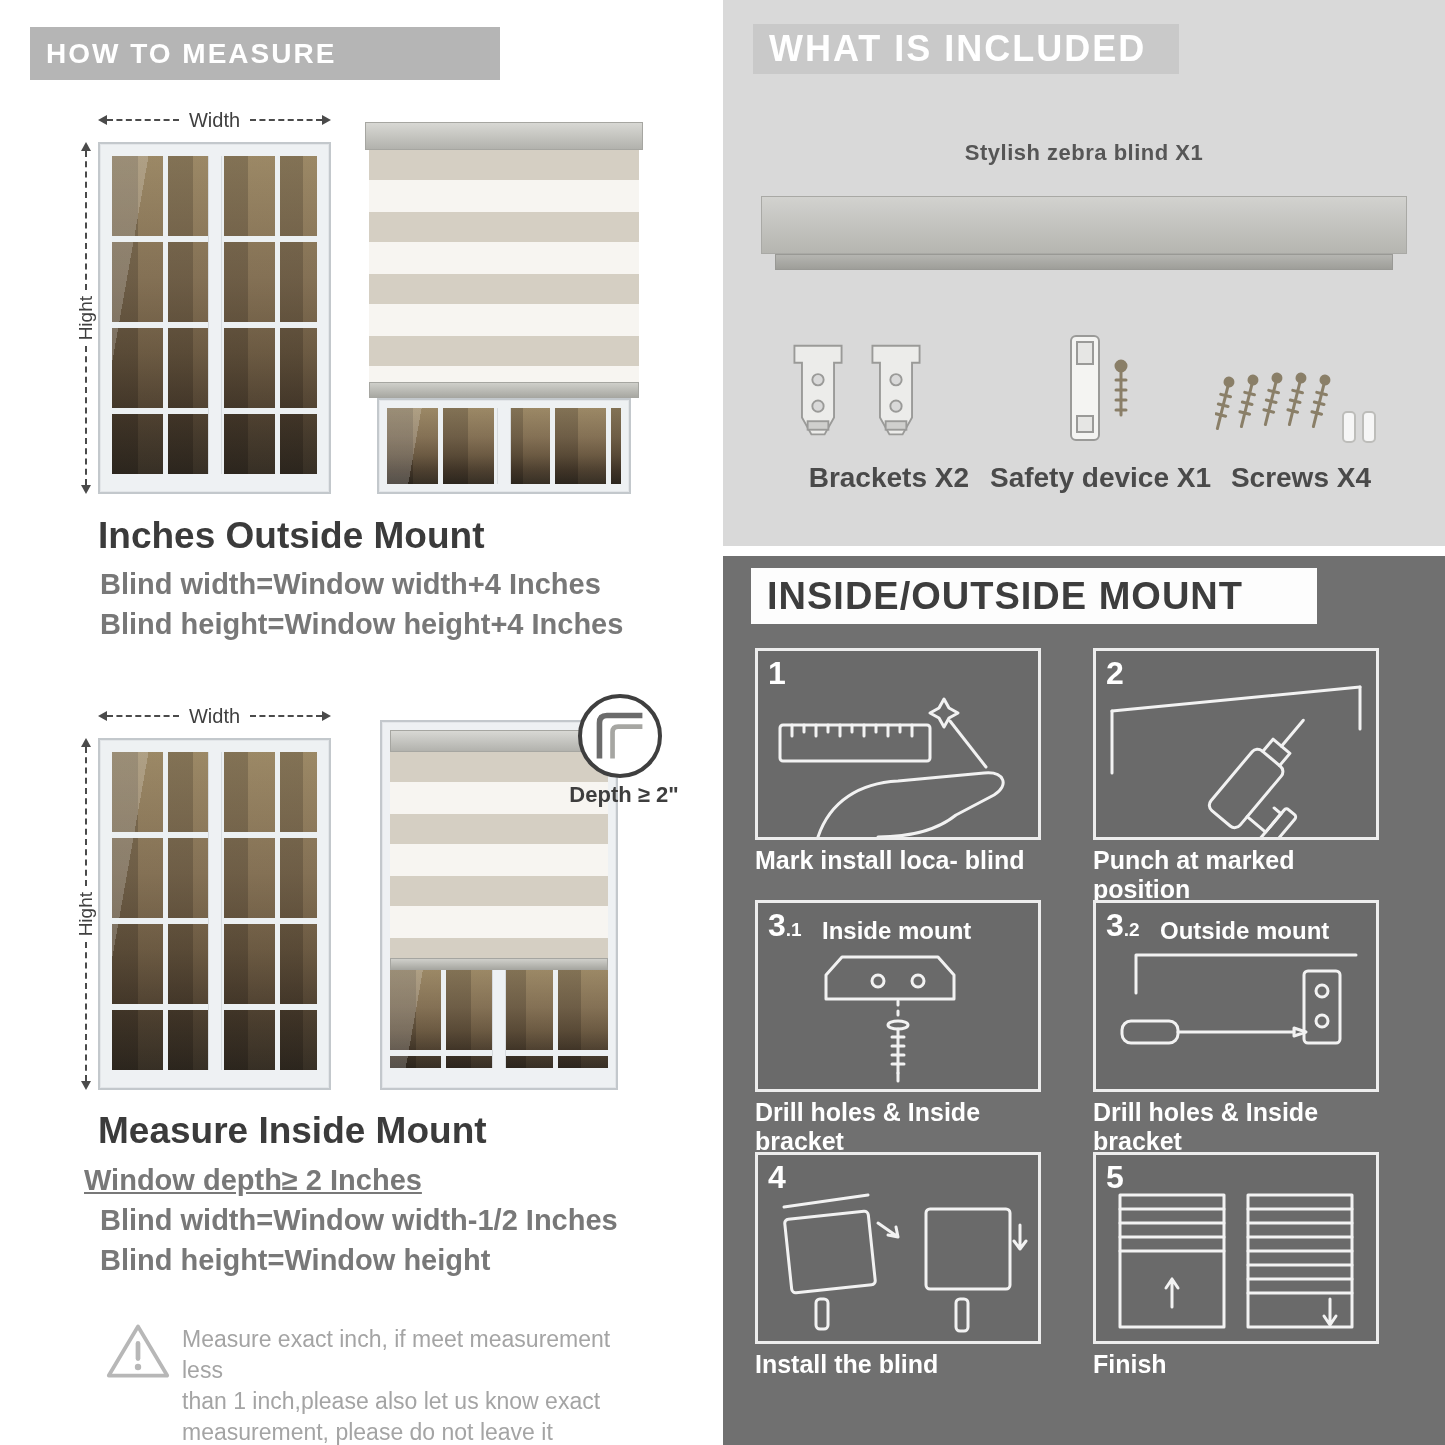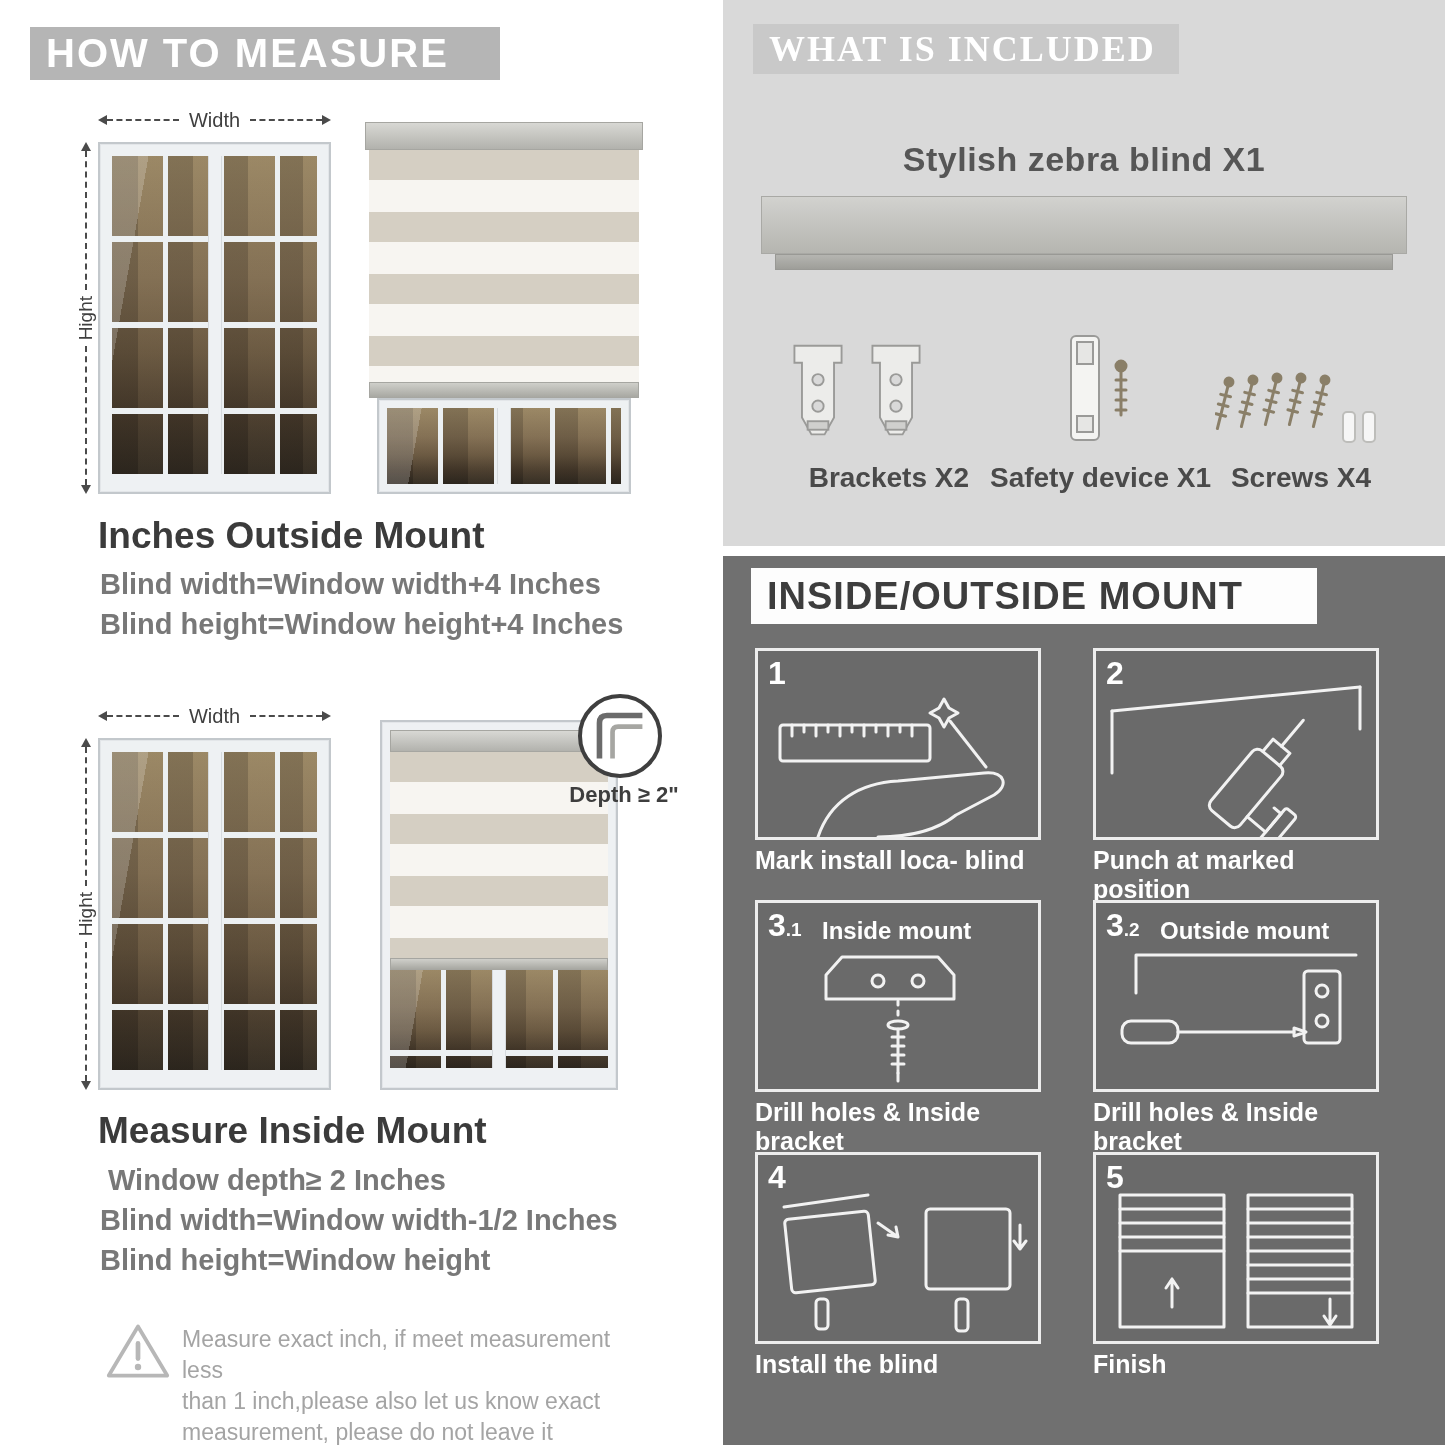--- a/index.html
+++ b/index.html
@@ -3,21 +3,21 @@
 <meta charset="utf-8">
 <style>
   * { box-sizing: border-box; margin: 0; padding: 0; }
   html,body { background:#fff; }
   body { font-family:"Liberation Sans", sans-serif; }
   .page { position:relative; width:1445px; height:1445px; background:#fff; overflow:hidden; }
   .abs { position:absolute; }
 
   
   .hdr-box { font-weight:bold; letter-spacing:2px; padding-left:16px; display:flex; align-items:center; }
-  .hdr-left { background:#b5b5b5; color:#ffffff; font-size:40px; }
+  .hdr-left { background:#b5b5b5; color:#ffffff; font-size:28px; }
   .hdr-included { background:#c9c9c9; color:#ffffff; font-size:36px; }
   .hdr-mount { background:#fdfdfd; color:#3d3d3d; font-size:38px; }
 
   
   .sec-title { font-size:37px; font-weight:bold; color:#3b3b3b; }
   .measure-line { font-size:29px; font-weight:bold; color:#787878; }
   .warn-line { font-size:23px; color:#a4a4a4; line-height:31px; }
 
   
   .window { background:#eef1f3; border:2px solid #c3c8cc; padding:12px 12px 18px 12px; box-shadow:0 0 0 1px #e3e6e9 inset; }
@@ -50,21 +50,21 @@
   .arrow-v::after  { content:""; width:0; height:0; border-left:5px solid transparent; border-right:5px solid transparent; border-top:9px solid #4a4a4a; }
   .arrow-v .ln { flex:1; border-left:2px dashed #4a4a4a; width:0; }
   .arrow-v .lbl { writing-mode:vertical-rl; transform:rotate(180deg); font-size:19px; color:#3f3f3f; padding:6px 0; }
 
   
   .depth-circle { width:84px; height:84px; border:4px solid #3f3f3f; border-radius:50%; background:#fff; display:flex; align-items:center; justify-content:center; }
   .depth-label { font-size:22px; font-weight:bold; color:#3e3e3e; text-align:center; }
 
   
   .sec-included { background:#d9d9d9; }
-  .product-label { font-size:34px; font-weight:bold; color:#565656; text-align:center; letter-spacing:.5px; }
+  .product-label { font-size:22px; font-weight:bold; color:#565656; text-align:center; letter-spacing:.5px; }
   .item-label { font-size:28px; font-weight:bold; color:#4a4a4a; text-align:right; }
 
   
   .sec-mount { background:#707070; }
   .panel { position:absolute; width:286px; height:192px; border:3px solid #ededed; background:#6a6a6a; }
   .panel-num { position:absolute; top:6px; left:10px; color:#fff; font-weight:bold; font-size:32px; line-height:32px; }
   .panel-num .sub { font-size:19px; }
   .panel-title { position:absolute; top:14px; left:64px; color:#fff; font-weight:bold; font-size:24px; }
   .panel-caption { position:absolute; width:300px; color:#ffffff; font-weight:bold; font-size:25px; }
   .panel svg.art { position:absolute; left:0; top:26px; width:100%; height:160px; }
@@ -144,39 +144,39 @@
       <div class="abs depth-circle" style="left:500px; top:-10px;">
         <svg viewBox="0 0 60 60" width="56" height="56">
           <path d="M8,54 V16 Q8,8 16,8 H54" stroke="#6b6b6b" fill="none" stroke-width="6"></path>
           <path d="M22,54 V26 Q22,20 28,20 H54" stroke="#a6a6a2" fill="none" stroke-width="5"></path>
         </svg>
       </div>
       <div class="abs depth-label" style="left:486px; top:78px; width:120px;">Depth ≥ 2"</div>
     </div>
 
     <div class="abs sec-title" style="left:98px; top:1110px;">Measure Inside Mount</div>
-    <div class="abs measure-line" style="left:108px; top:1164px;">Window depth≥ 2 Inches</div>
+    <div class="abs measure-line" style="left:84px; top:1164px;text-decoration:underline;">Window depth≥ 2 Inches</div>
     <div class="abs measure-line" style="left:100px; top:1204px;">Blind width=Window width-1/2 Inches</div>
     <div class="abs measure-line" style="left:100px; top:1244px;">Blind height=Window height</div>
 
     <svg class="abs" style="left:105px; top:1320px;" width="66" height="62" viewBox="0 0 70 64">
       <path d="M35,6 L66,58 H4 Z" fill="none" stroke="#b7b7b7" stroke-width="4" stroke-linejoin="round"></path>
       <path d="M35,24 v16" stroke="#b7b7b7" stroke-width="5" stroke-linecap="round"></path>
       <circle cx="35" cy="49" r="3.4" fill="#b7b7b7"></circle>
     </svg>
     <div class="abs" style="left:182px; top:1324px; width:460px;">
       <div class="warn-line">Measure exact inch, if meet measurement less</div>
       <div class="warn-line">than 1 inch,please also let us know exact</div>
       <div class="warn-line">measurement, please do not leave it</div>
     </div>
   </section>
 
   <section class="abs sec-included" style="left:723px; top:0; width:722px; height:546px;">
 
-    <div class="abs hdr-box hdr-included" style="left:30px; top:24px; width:426px; height:50px;font-family:Liberation Serif, serif;">WHAT IS INCLUDED</div>
+    <div class="abs hdr-box hdr-included" style="left:30px; top:24px; width:426px; height:50px;">WHAT IS INCLUDED</div>
 
     <div class="abs product-label" style="left:0; top:140px; width:100%;">Stylish zebra blind X1</div>
 
     <div class="abs" style="left:38px; top:196px; width:646px; height:58px; background:linear-gradient(180deg,#d2d2cf 0%,#c6c6c2 40%,#b5b5b0 100%); border:1px solid #a9a9a5;"></div>
     <div class="abs" style="left:52px; top:254px; width:618px; height:16px; background:linear-gradient(180deg,#b5b5b1,#9e9e99); border:1px solid #999995;"></div>
 
     <svg class="abs" style="left:62px; top:336px;" width="66" height="112" viewBox="0 0 70 110">
       <g stroke="#9a9a98" stroke-width="2" fill="#ececea">
         <path d="M10,6 h50 v18 h-8 v58 l-10,18 h-14 l-10,-18 v-58 h-8 z"></path>
         <circle cx="35" cy="42" r="6" fill="#d9d9d9"></circle>

